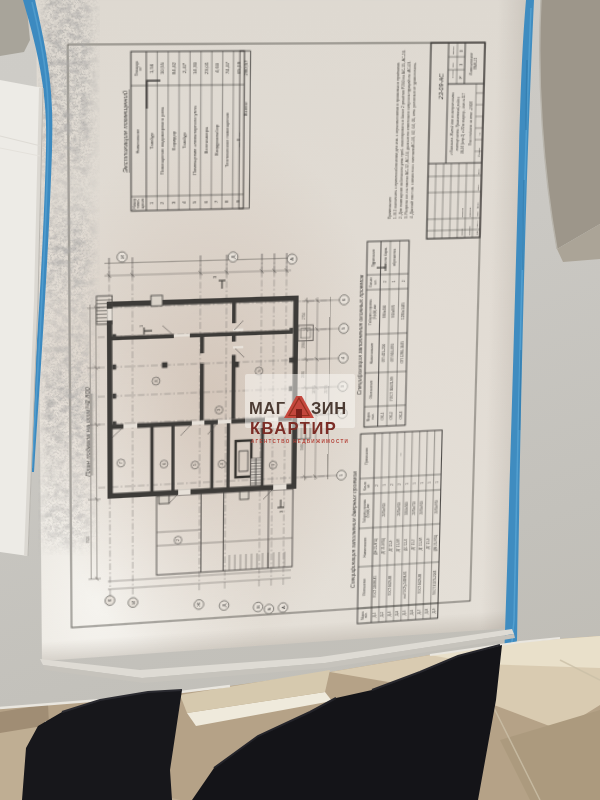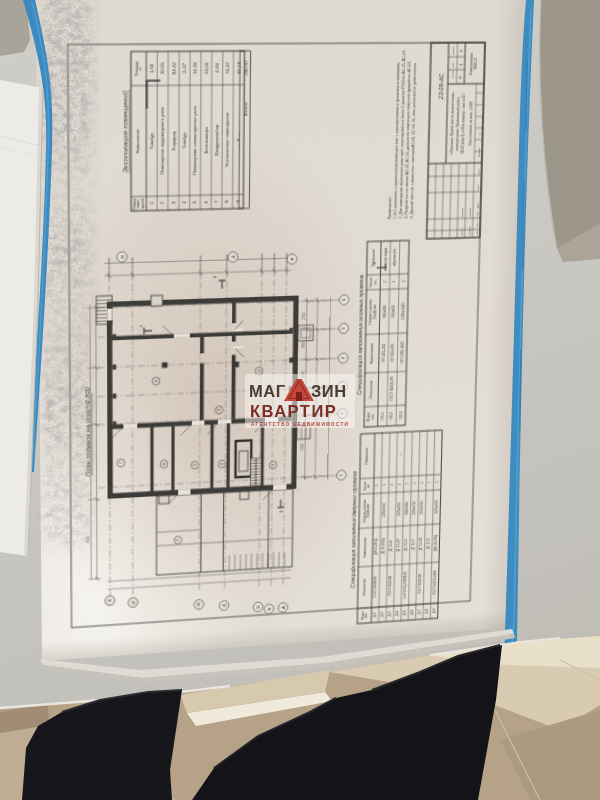--- a/index.html
+++ b/index.html
@@ -667,21 +667,21 @@
 
 <svg class="abs" style="left:0;top:620px;filter:blur(0.5px)" width="600" height="180">
 <path d="M22,180 L26,128 L38,106 L62,92 L100,80 L148,72 L182,70 L176,110 L170,150 L172,180 Z" fill="#17171b"></path>
 <path d="M192,180 L214,148 L258,116 L310,92 L336,78 L372,70 L420,52 L458,36 L502,25 L496,80 L478,180 Z" fill="#141418"></path>
 <path d="M62,92 L100,80 L148,72 L182,70" stroke="#2a2a30" stroke-width="2" fill="none"></path>
 <path d="M372,70 L420,52 L458,36 L500,25" stroke="#26262c" stroke-width="2" fill="none"></path>
 <path d="M214,148 L258,116 L310,92 L336,78" stroke="#24242a" stroke-width="2" fill="none"></path>
 </svg>
 
 <div class="abs" style="left:245px;top:374px;width:110px;height:54px;background:rgba(250,248,244,0.52);border-radius:2px;"></div>
-<div class="abs" style="left:249px;top:379px;width:104px;height:50px;font-weight:bold;">
+<div class="abs" style="left:249px;top:396px;width:104px;height:50px;font-weight:bold;">
   <svg width="104" height="50">
 
     <text x="0" y="17.5" font-size="16.5" font-family="Liberation Sans, sans-serif" font-weight="bold" fill="#4b3b33" letter-spacing="0.5">МАГ</text>
     <text x="62" y="17.5" font-size="16.5" font-family="Liberation Sans, sans-serif" font-weight="bold" fill="#4b3b33" letter-spacing="0.5">ЗИН</text>
 
     <polygon points="50,-5 65,22 35,22" fill="#c4473d"></polygon>
     <polygon points="50,2 60,19.5 40,19.5" fill="none" stroke="#93301f" stroke-width="1.2"></polygon>
     <rect x="47" y="13" width="6" height="9" fill="#7c211b"></rect>
 
     <text x="1" y="38" font-size="16.5" font-family="Liberation Sans, sans-serif" font-weight="bold" fill="#7c2d26" letter-spacing="1.5">КВАРТИР</text>

